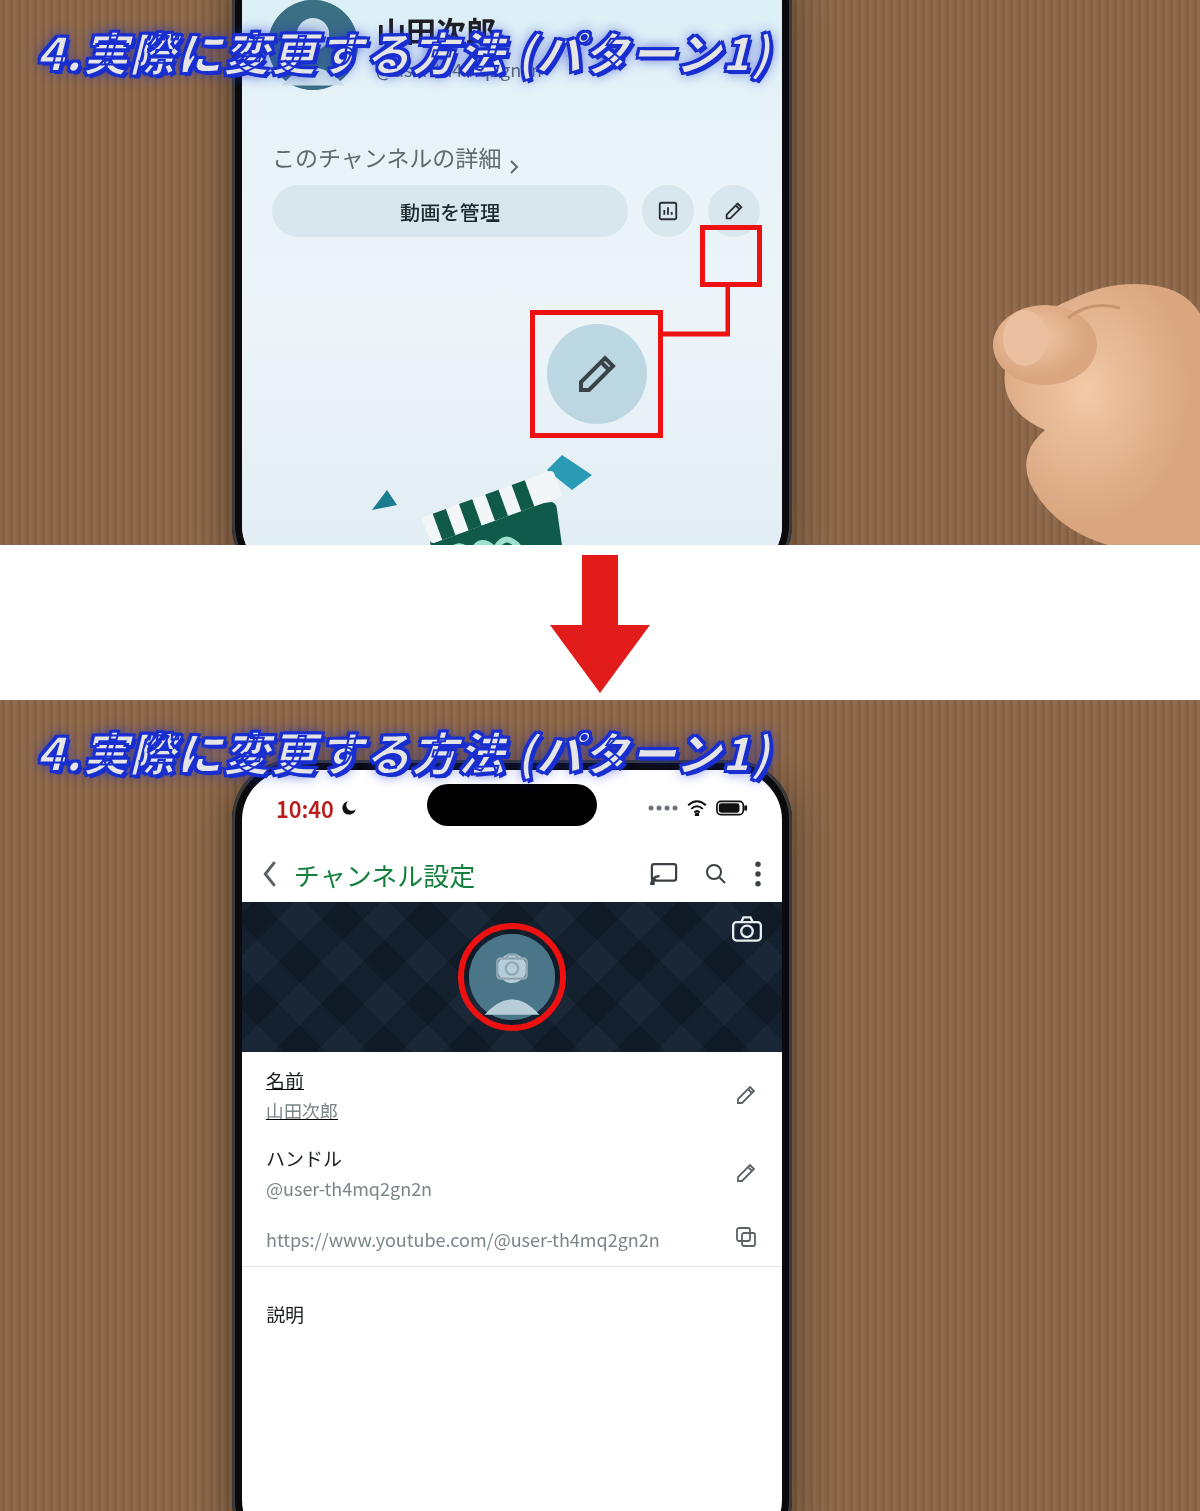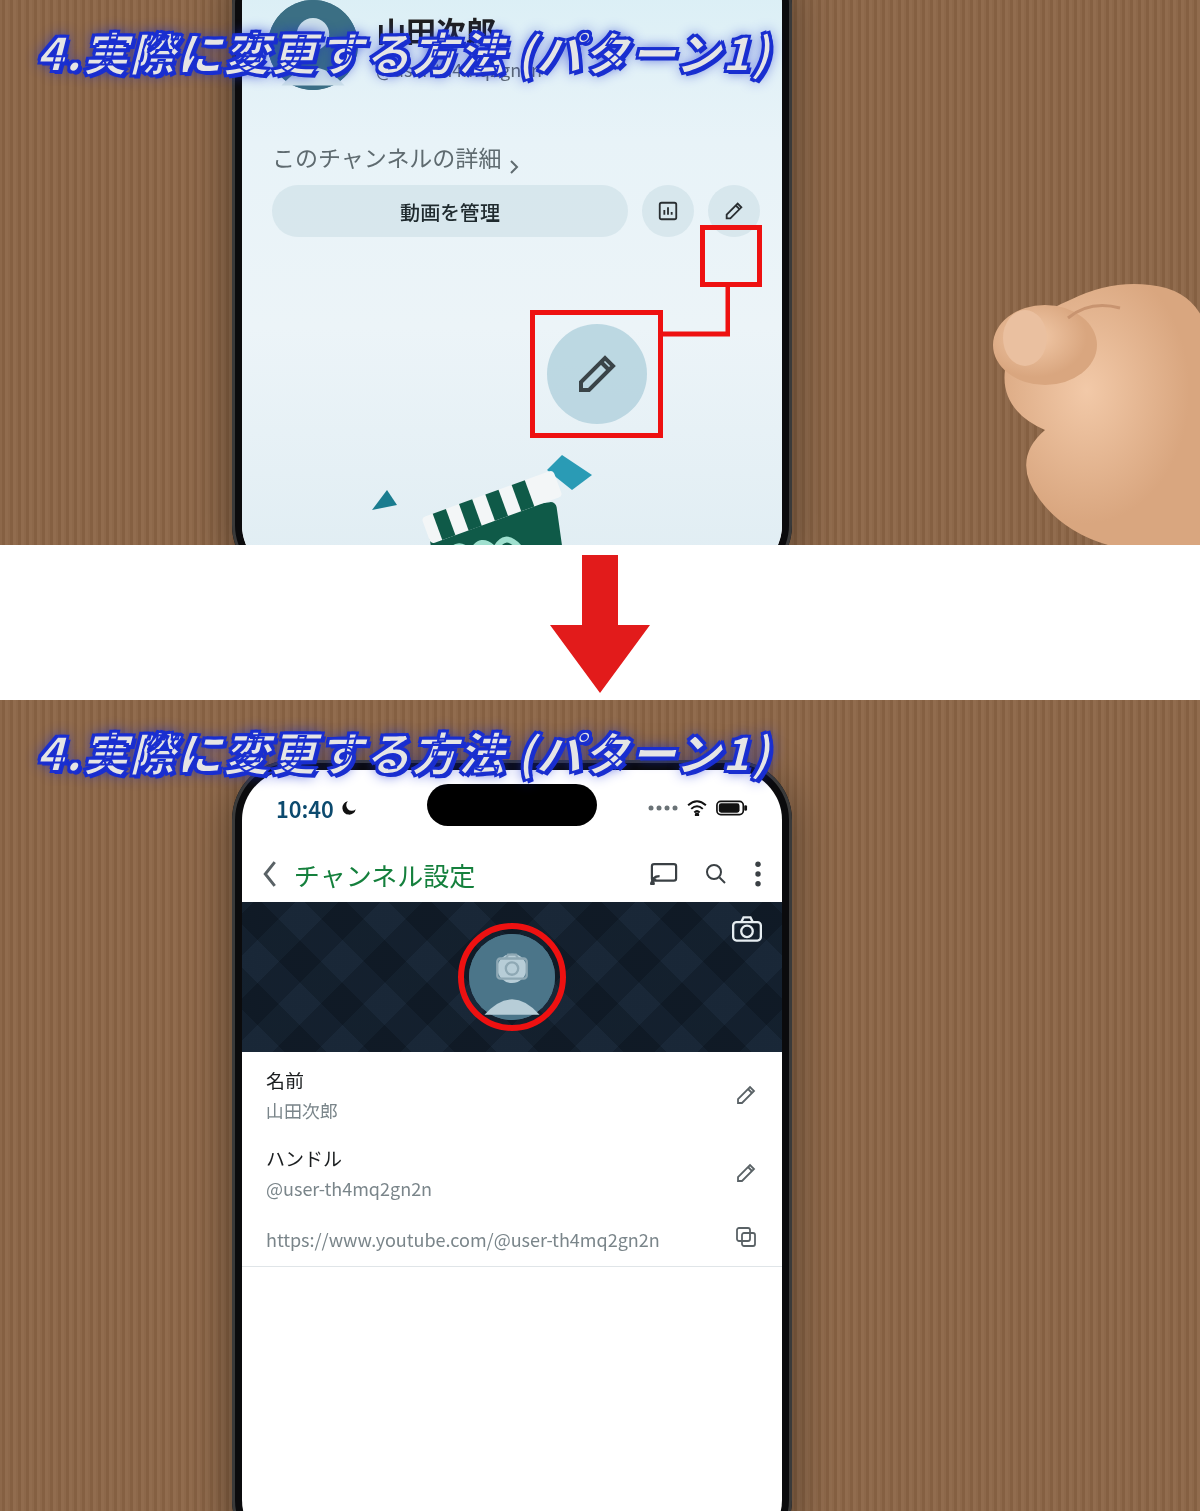--- a/index.html
+++ b/index.html
@@ -150,21 +150,21 @@
   .down-arrow {
     position:absolute; left:50%; top:555px; transform:translateX(-50%);
     z-index:70;
   }
 
   
   .status-bar {
     position:absolute; top:22px; left:0; right:0;
     display:flex; justify-content:space-between; align-items:center;
     padding:0 34px;
-    font-size:22px; font-weight:600; color:#0c4a6e;
+    font-size:22px; font-weight:600; color:#b91c1c;
     z-index:20;
   }
   .status-right { display:flex; gap:8px; align-items:center; }
 
   .nav-row {
     position:absolute; top:76px; left:0; right:0; height:56px;
     display:flex; align-items:center; padding:0 20px;
     gap:16px;
     color:#3a4044;
     z-index:20;
@@ -411,21 +411,21 @@
             <g transform="translate(32,24) scale(0.9)">
                 <rect x="1" y="5" width="38" height="26" rx="4" fill="none" stroke="#8ea8b4" stroke-width="3"></rect>
                 <path d="M12 5 L15 0 H25 L28 5" stroke="#8ea8b4" stroke-width="3" fill="none"></path>
                 <circle cx="20" cy="18" r="8" fill="none" stroke="#8ea8b4" stroke-width="3"></circle>
               </g>
           </svg>
         </div>
         <div class="red-circle"></div>
       </div>
 
-      <div class="settings-item" style="top:282px;">
+      <div class="settings-item" style="top:282px;text-decoration:underline;">
         <div class="labels">
           <div class="si-label">名前</div>
           <div class="si-value">山田次郎</div>
         </div>
         <span>
             <svg width="24" height="24" viewBox="0 0 24 24" fill="none" stroke="#5a6266" stroke-width="1.8">
               <path d="M4 20 L4 16 L16 4 L20 8 L8 20 Z"></path>
               <path d="M14 6 L18 10"></path>
             </svg>
           </span>
@@ -449,16 +449,21 @@
           <div class="si-value">https://www.youtube.com/@user-th4mq2gn2n</div>
         </div>
         <span>
             <svg width="24" height="24" viewBox="0 0 24 24" fill="none" stroke="#5a6266" stroke-width="1.8">
               <rect x="8" y="8" width="13" height="13" rx="2"></rect>
               <rect x="3" y="3" width="13" height="13" rx="2"></rect>
             </svg>
           </span>
       </div>
 
+      <div class="settings-item" style="top:516px; border-bottom:none;">
+        <div class="labels">
+          <div class="si-label">説明</div>
+        </div>
+      </div>
 
     </div>
   </div>
 </div>
 
 </body></html>

